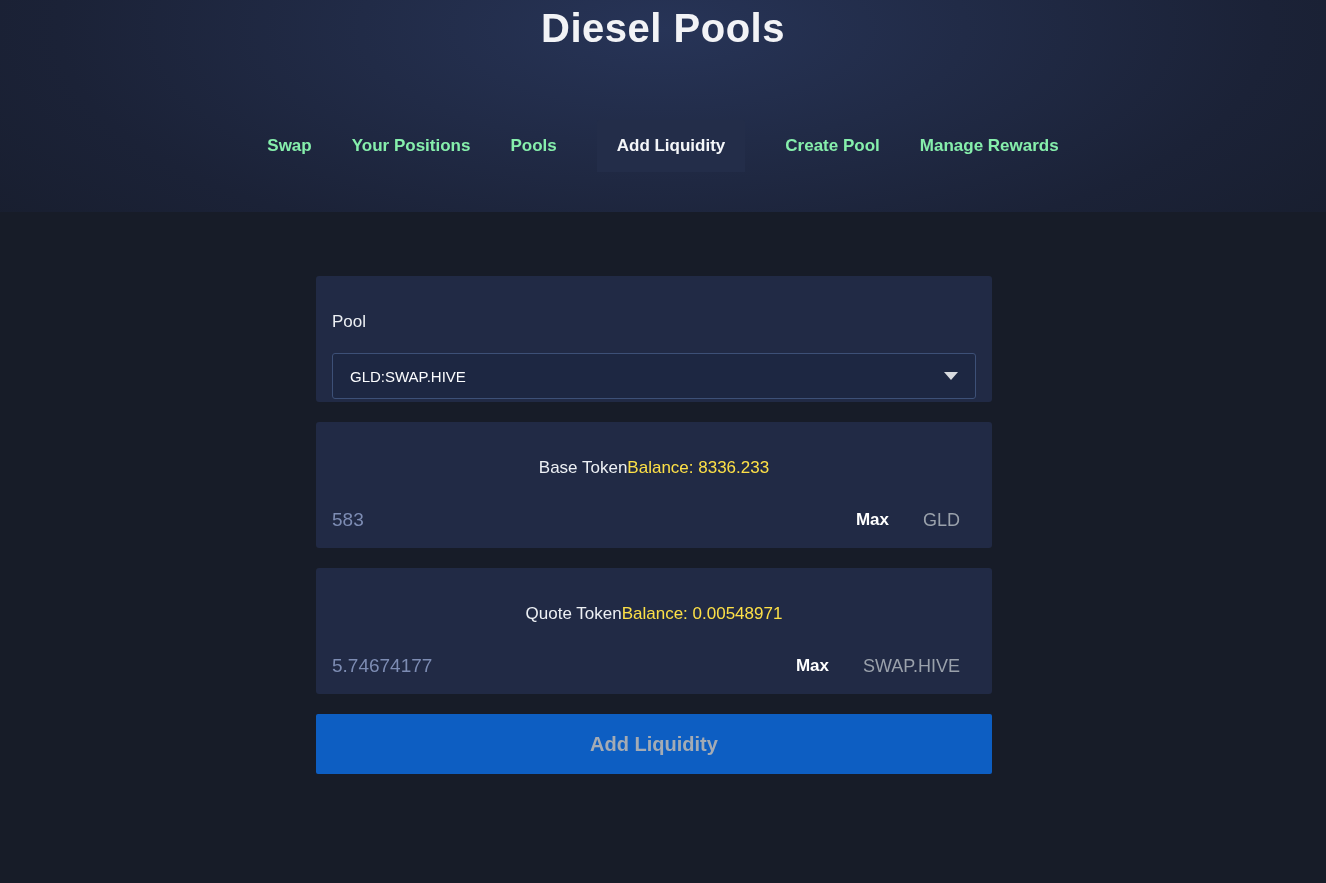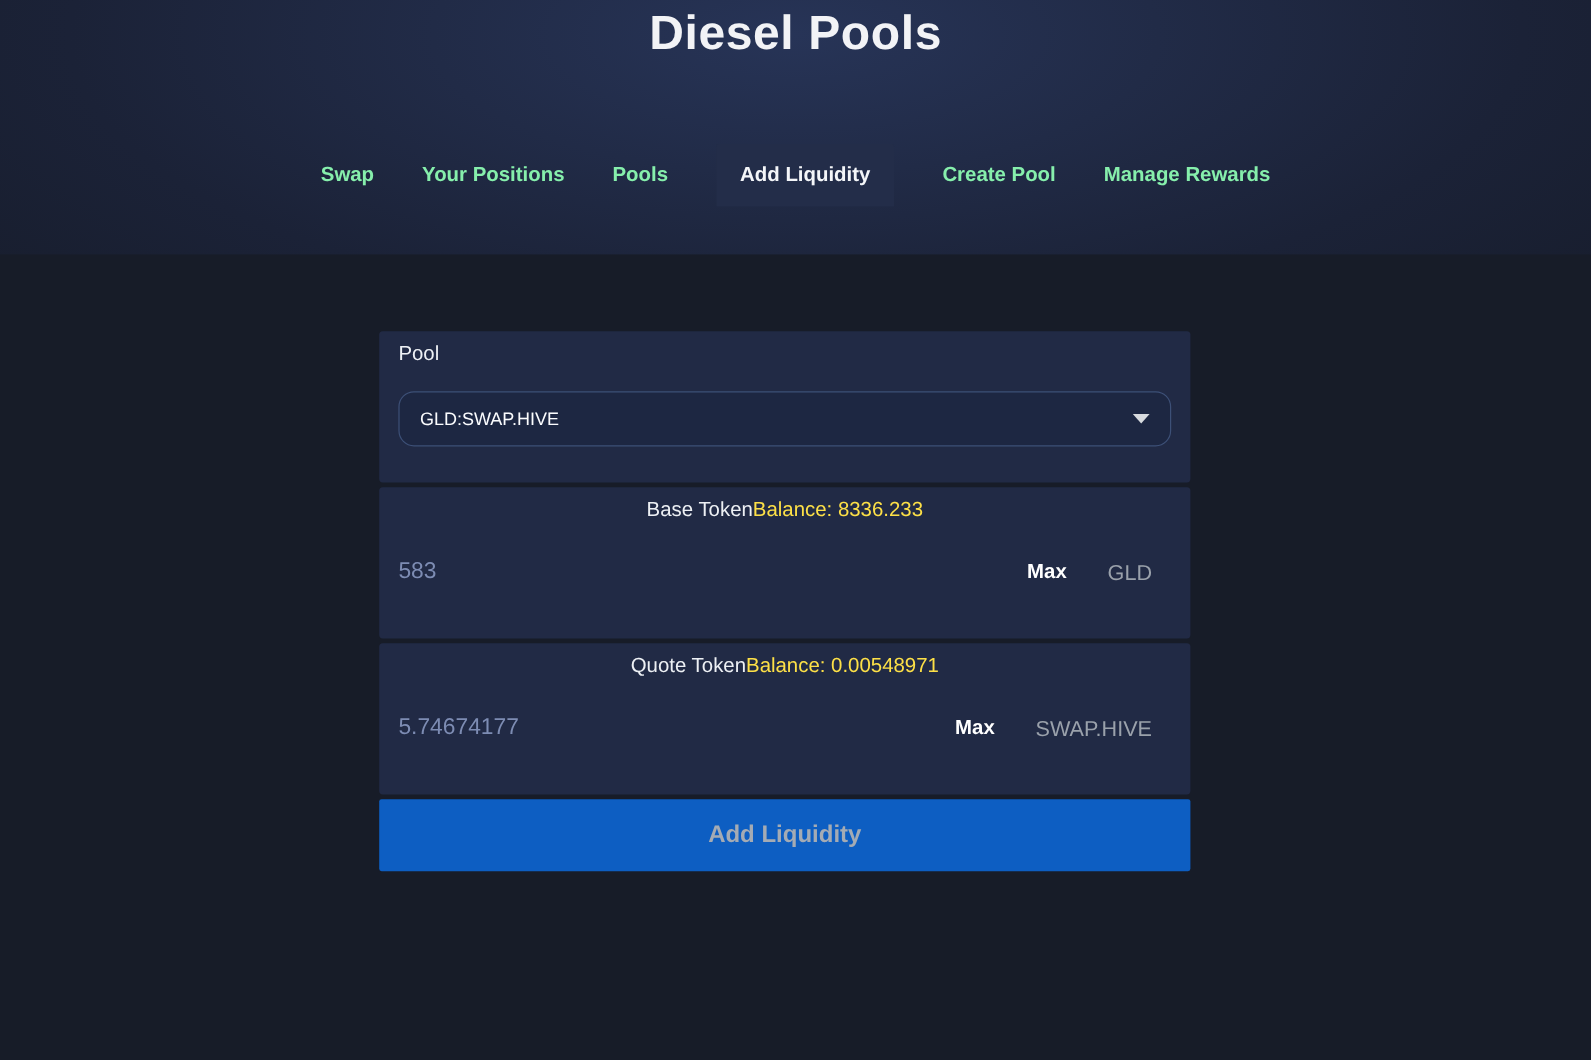--- a/index.html
+++ b/index.html
@@ -42,33 +42,33 @@
     color:#f4f6f9;
     background:#232d49;
     padding:0 20px;
     border-radius:2px 2px 0 0;
   }
   .content { padding-top:64px; }
   .container { width:676px; margin-left:316px; }
   .card {
     background:#212a45;
     border-radius:3px;
-    margin-bottom:4px;
-    padding:9px 16px 16px 16px;
+    margin-bottom:20px;
+    padding:36px 16px 16px 16px;
   }
   .card-pool  { height:126px; }
   .card-token { height:126px; }
   .card-prices{ height:102px; }
   .card-title { font-size:17px; color:#edf0f4; }
   .pool-select {
     margin-top:21px;
     height:46px;
     background:#1d2742;
     border:1px solid #3d5077;
-    border-radius:13px;
+    border-radius:3px;
     display:flex;
     align-items:center;
     justify-content:space-between;
     padding:0 17px;
     color:#fbfcfe;
     font-size:15px;
     cursor:pointer;
   }
   .caret-down {
     width:0; height:0;

